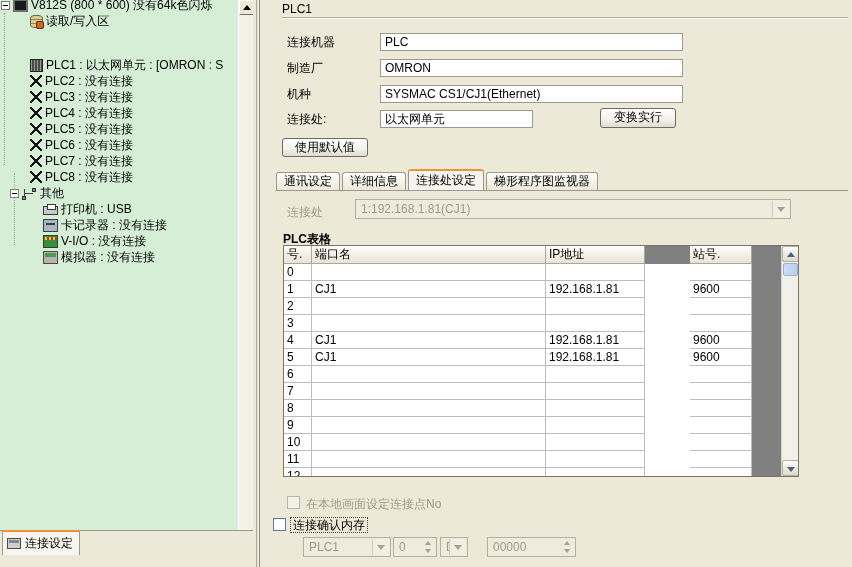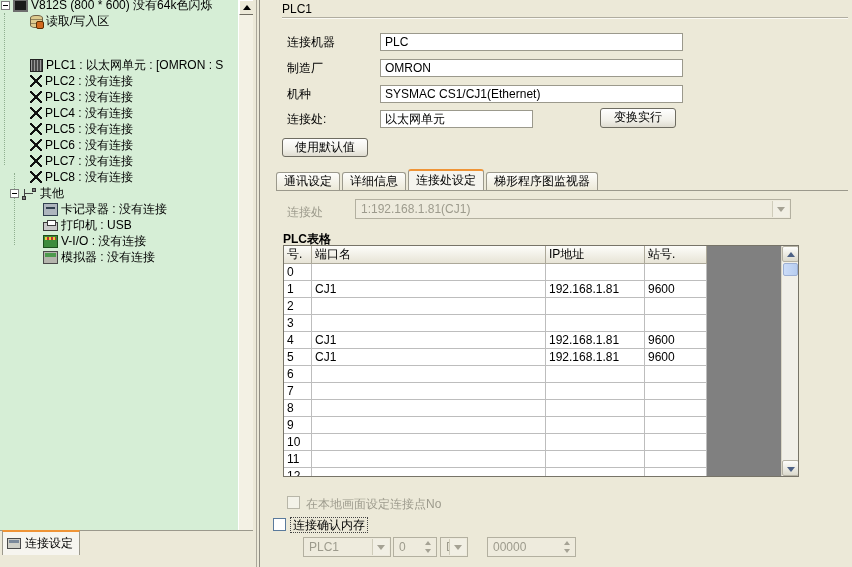--- a/index.html
+++ b/index.html
@@ -107,21 +107,21 @@
   
   .tbl-label { position:absolute; left:21px; top:231px;font-weight:bold; }
   .tbl { position:absolute; left:21px; top:245px; width:516px; height:232px;
     background:#808080; border:1px solid #777468; overflow:hidden; }
   .thead { display:flex; height:18px; }
   .hc { background:linear-gradient(#fdfdfa,#e7e4d6); border-right:1px solid #aca899;
     border-bottom:1px solid #aca899; padding:1px 0 0 3px; line-height:15px; overflow:hidden; white-space:nowrap; }
   .trow { display:flex; height:17px; background:#fff; }
   .tc { border-right:1px solid #bdbdbd; border-bottom:1px solid #bdbdbd; background:#fff;
     padding:1px 0 0 3px; line-height:14px; overflow:hidden; white-space:nowrap; }
-  .c0 { width:28px; } .c1 { width:234px; } .c2 { width:99px; } .c3 { width:62px; }
+  .c0 { width:28px; } .c1 { width:234px; } .c2 { width:99px; } .c3 { width:62px;margin-left:45px; }
   .cfill { flex:1; background:#808080; border:none; }
   .tbl-body { position:absolute; left:0; top:0; right:17px; bottom:0; }
 
   
   .xp-scroll { position:absolute; right:0; top:0; width:17px; bottom:0; background:#f1f0e9; border-left:1px solid #d9d6c7; }
   .xpbtn { position:absolute; left:0; width:17px; height:16px; background:linear-gradient(#fdfdfb,#dcdacd);
     border:1px solid #b5b2a4; border-radius:2px; }
   .xpbtn .tri-up { position:absolute; left:4px; top:5px; width:0; height:0;
     border-left:4px solid transparent; border-right:4px solid transparent; border-bottom:5px solid #4d6185; }
   .xpbtn .tri-down { position:absolute; left:4px; top:6px; width:0; height:0;
@@ -186,26 +186,26 @@
         </div>
         <div class="tree-row" style="padding-left: 10px;">
           <span class="expand"></span>
           <span class="ic ic-branch">
             <i></i>
             <b></b>
           </span>
           <span class="tlabel">其他</span>
         </div>
         <div class="tree-row" style="padding-left: 43px;">
+          <span class="ic ic-printer"></span>
+          <span class="tlabel">打印机 : USB</span>
+        </div>
+        <div class="tree-row" style="padding-left: 43px;">
           <span class="ic ic-card"></span>
           <span class="tlabel">卡记录器 : 没有连接</span>
-        </div>
-        <div class="tree-row" style="padding-left: 43px;">
-          <span class="ic ic-printer"></span>
-          <span class="tlabel">打印机 : USB</span>
         </div>
         <div class="tree-row" style="padding-left: 43px;">
           <span class="ic ic-vio"></span>
           <span class="tlabel">V-I/O : 没有连接</span>
         </div>
         <div class="tree-row" style="padding-left: 43px;">
           <span class="ic ic-sim"></span>
           <span class="tlabel">模拟器 : 没有连接</span>
         </div>
       </div>

